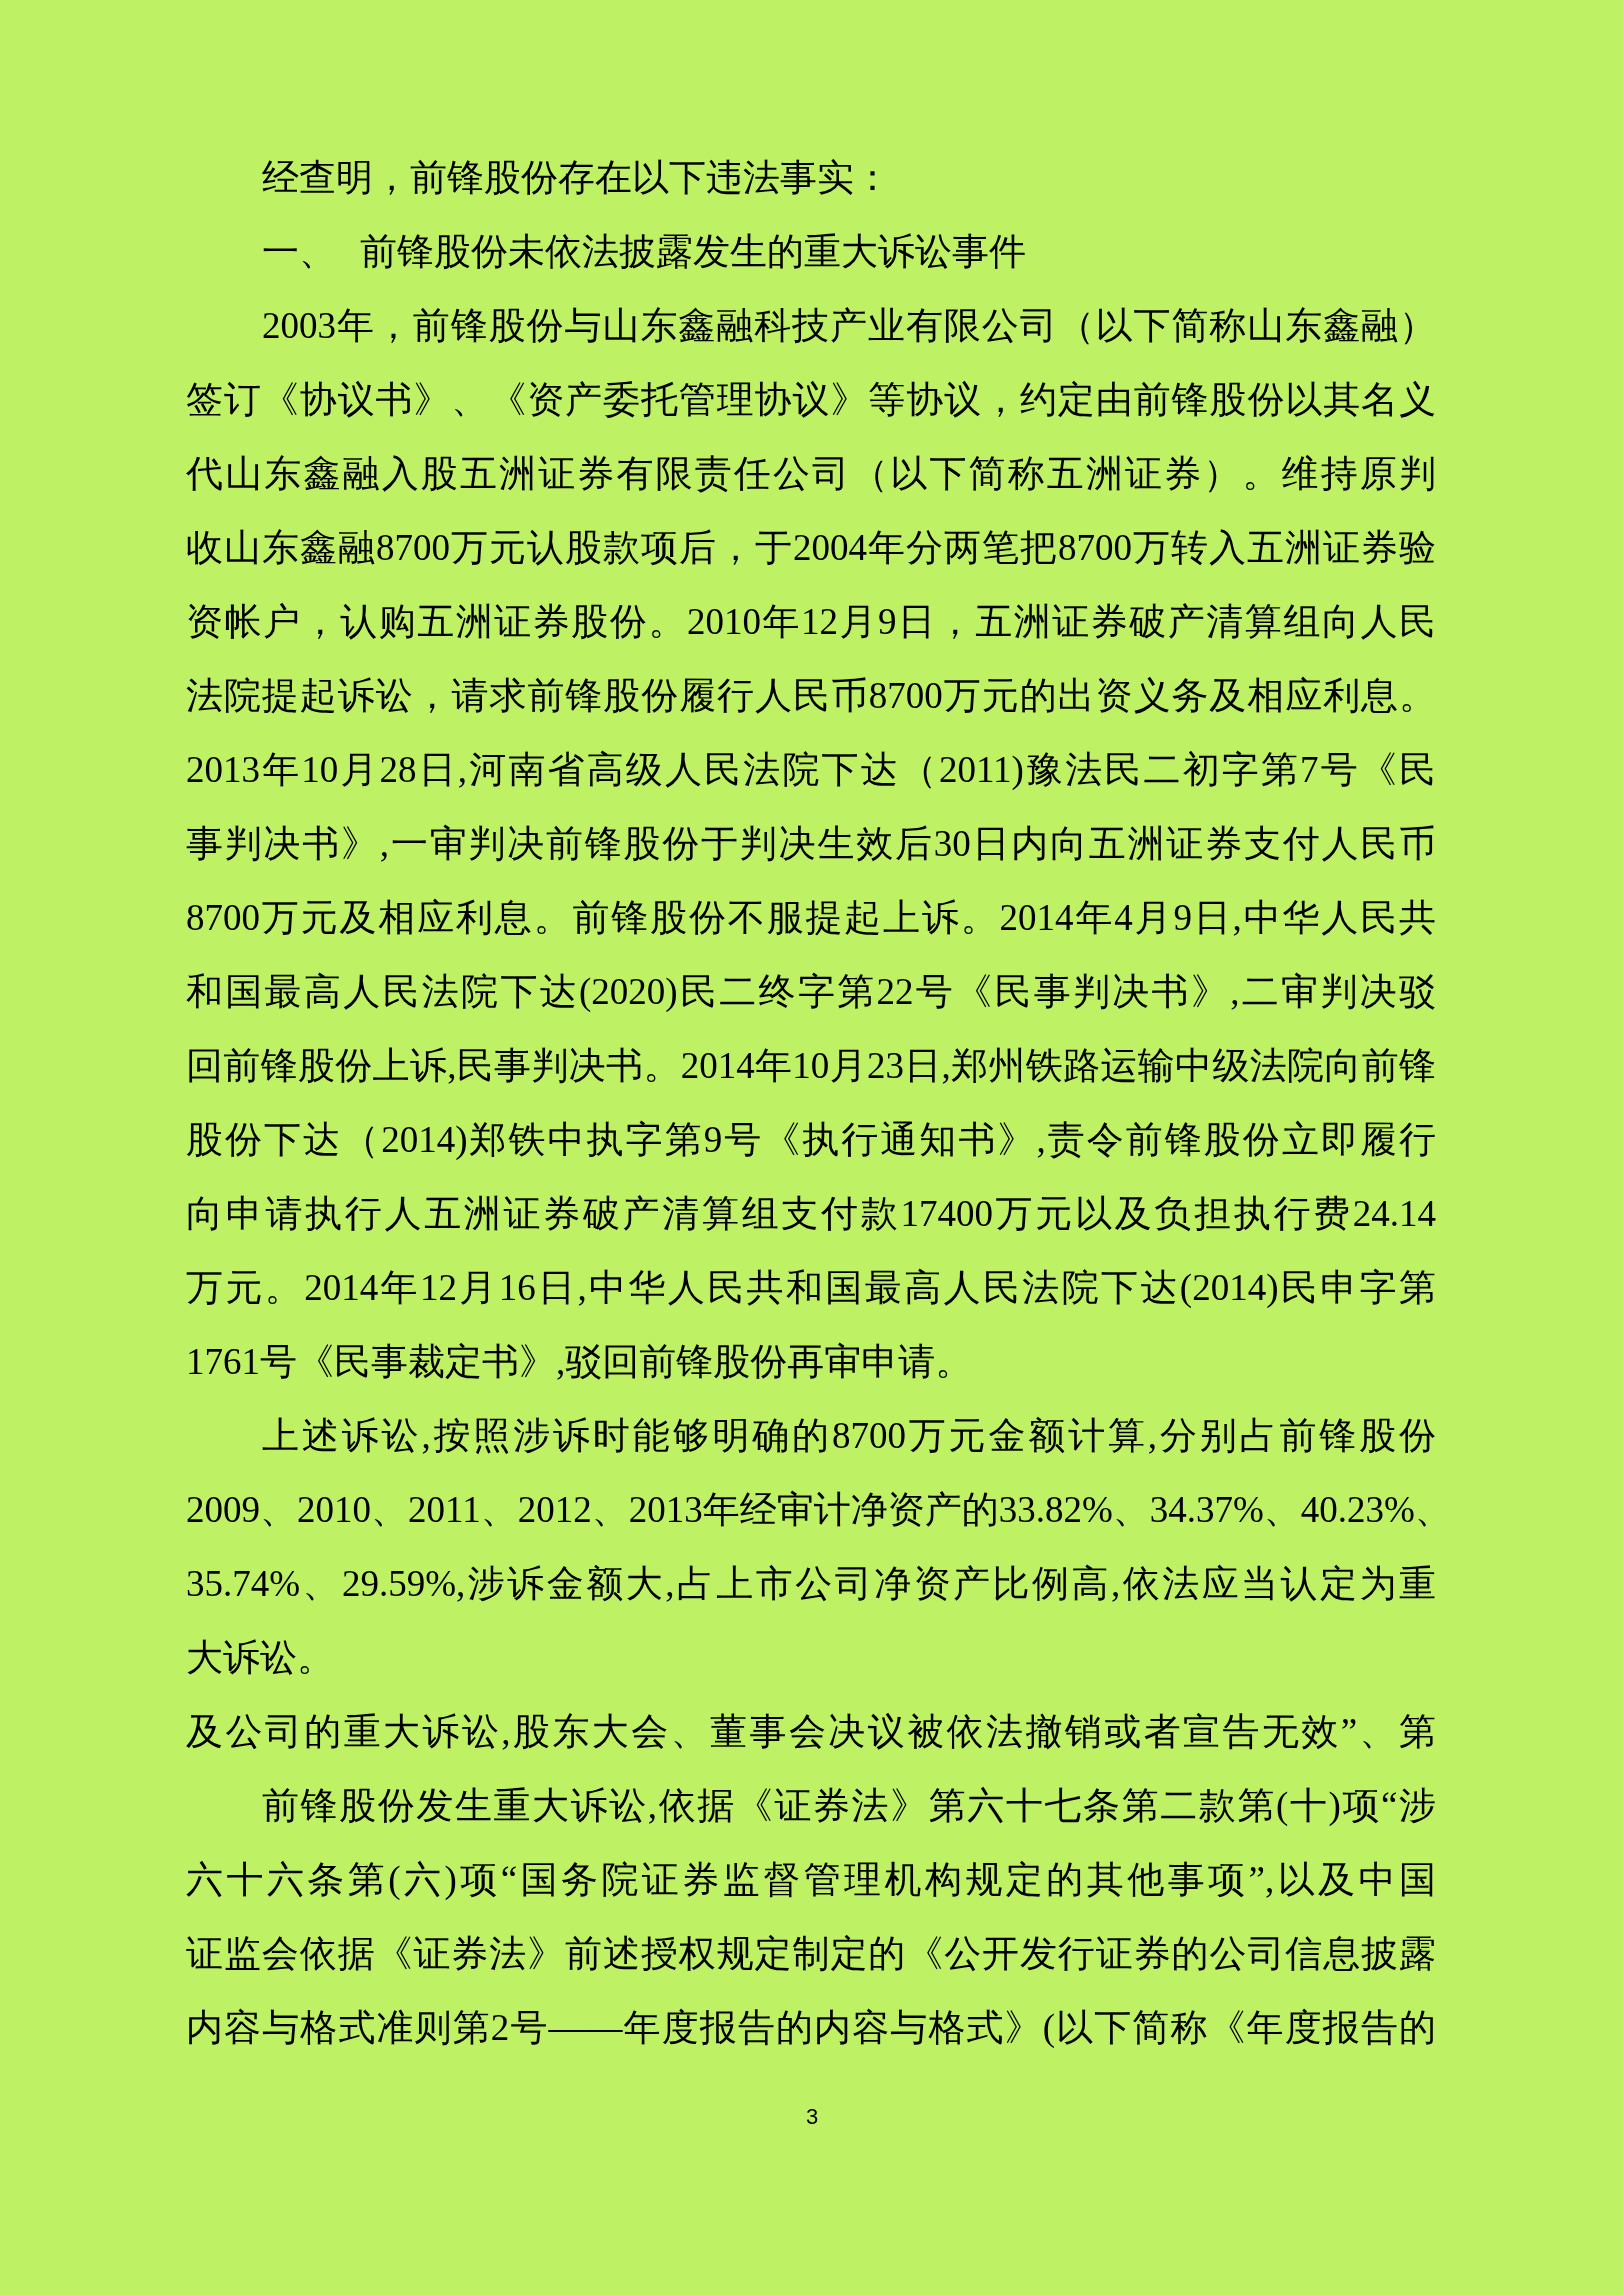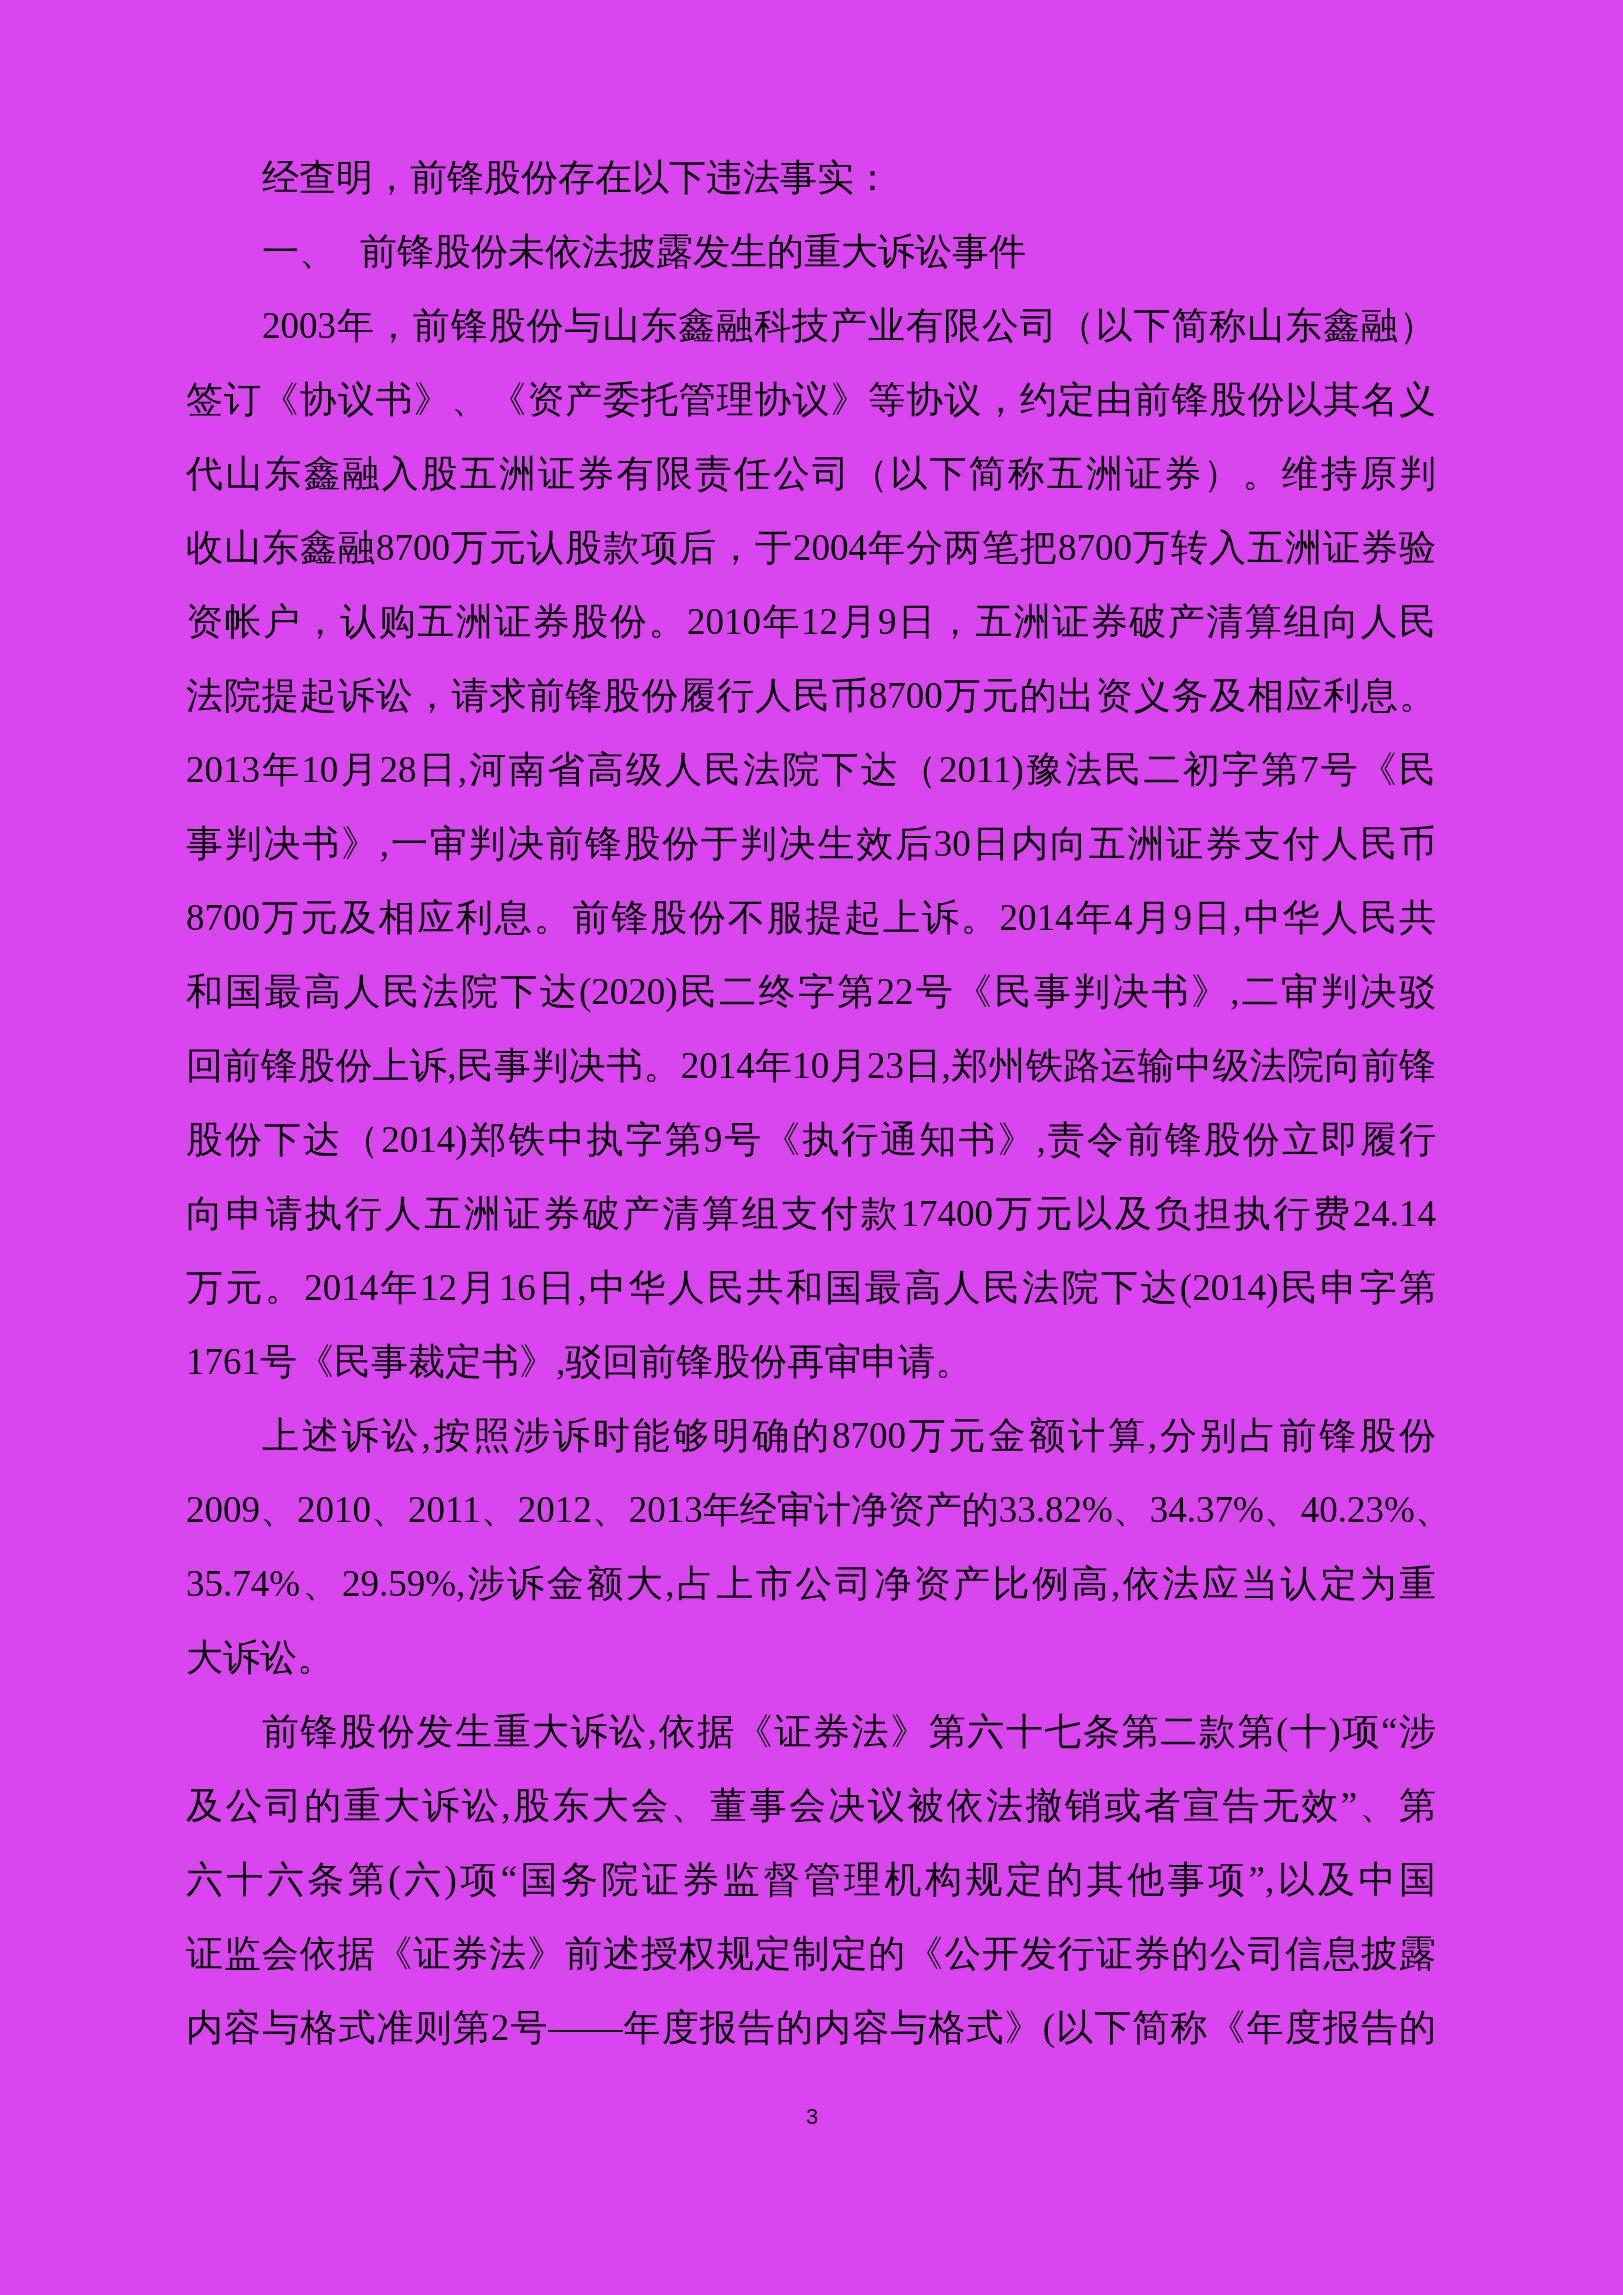--- a/index.html
+++ b/index.html
@@ -14,21 +14,21 @@
     overflow: hidden;
     font-family: "Liberation Serif", "DejaVu Serif", serif;
     color: #000000;
   }
   .page {
     position: absolute;
     left: 0;
     top: 0;
     width: 1623px;
     height: 2295px;
-    background: #d946ef;
+    background: #bef264;
   }
   .body-text {
     position: absolute;
     left: 186px;
     top: 141px;
     width: 1250px;
   }
   .line {
     display: block;
     height: 74px;
@@ -88,22 +88,22 @@
     <div class="line">股份下达（2014)郑铁中执字第9号《执行通知书》,责令前锋股份立即履行</div>
     <div class="line">向申请执行人五洲证券破产清算组支付款17400万元以及负担执行费24.14</div>
     <div class="line">万元。2014年12月16日,中华人民共和国最高人民法院下达(2014)民申字第</div>
     <div class="line last">1761号《民事裁定书》,驳回前锋股份再审申请。</div>
 
     <div class="line indent">上述诉讼,按照涉诉时能够明确的8700万元金额计算,分别占前锋股份</div>
     <div class="line">2009、2010、2011、2012、2013年经审计净资产的33.82%、34.37%、40.23%、</div>
     <div class="line">35.74%、29.59%,涉诉金额大,占上市公司净资产比例高,依法应当认定为重</div>
     <div class="line last">大诉讼。</div>
 
+    <div class="line">及公司的重大诉讼,股东大会、董事会决议被依法撤销或者宣告无效”、第</div>
     <div class="line indent">前锋股份发生重大诉讼,依据《证券法》第六十七条第二款第(十)项“涉</div>
-    <div class="line">及公司的重大诉讼,股东大会、董事会决议被依法撤销或者宣告无效”、第</div>
     <div class="line">六十六条第(六)项“国务院证券监督管理机构规定的其他事项”,以及中国</div>
     <div class="line">证监会依据《证券法》前述授权规定制定的《公开发行证券的公司信息披露</div>
     <div class="line">内容与格式准则第2号——年度报告的内容与格式》(以下简称《年度报告的</div>
   </div>
 
   <div class="page-number">3</div>
 </div>
 
 
 </body></html>

